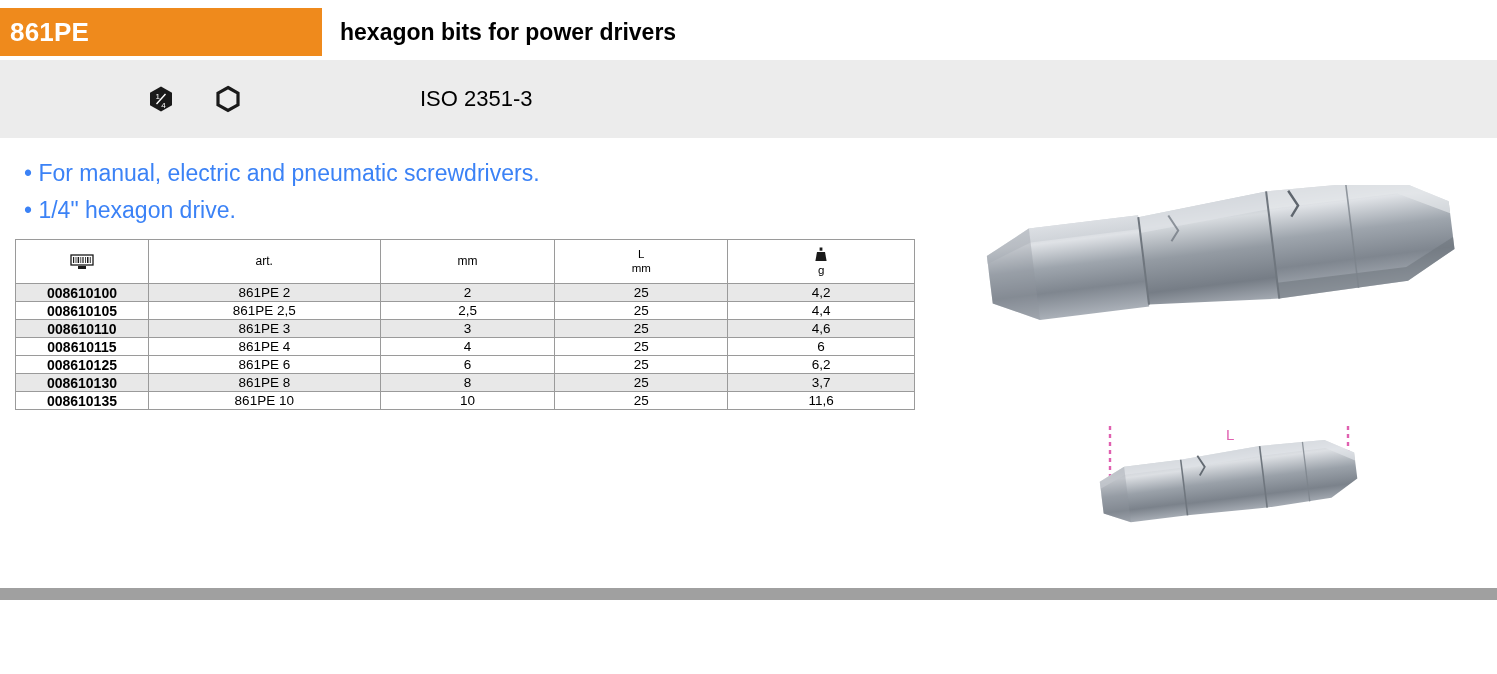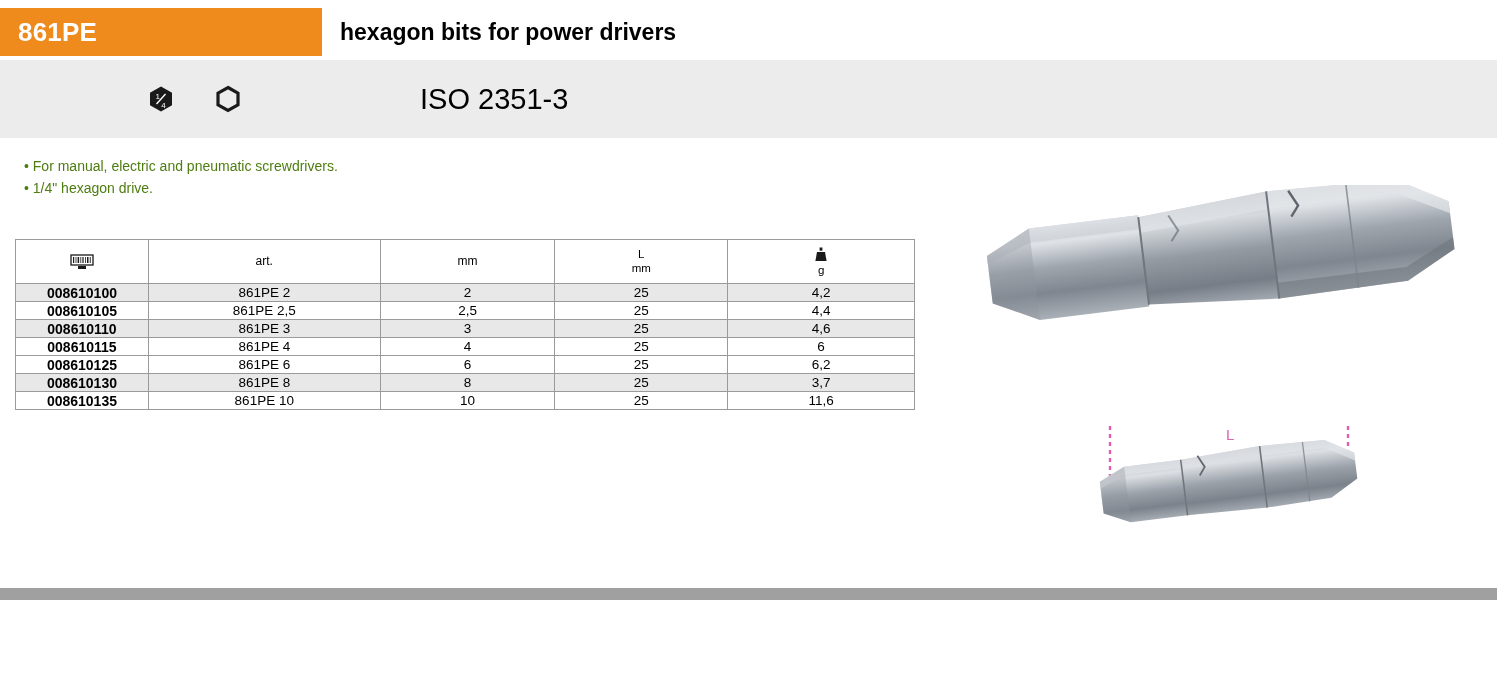--- a/index.html
+++ b/index.html
@@ -22,21 +22,21 @@
     align-items: stretch;
   }
   .code-box {
     width: 322px;
     background: #ef8a1c;
     color: #ffffff;
     font-size: 26px;
     font-weight: bold;
     display: flex;
     align-items: center;
-    padding-left: 18px;
+    padding-left: 10px;
     letter-spacing: .2px;
   }
   .header-title {
     flex: 1;
     background: #ffffff;
     color: #000000;
     font-size: 23px;
     font-weight: bold;
     display: flex;
     align-items: center;
@@ -57,30 +57,30 @@
     width: 26px; height: 28px;
     display: flex; align-items: center; justify-content: center;
   }
   .icon-hex-open {
     margin-left: 40px;
     width: 28px; height: 28px;
     display: flex; align-items: center; justify-content: center;
   }
   .std-name {
     margin-left: 178px;
-    font-size: 29px;
+    font-size: 22px;
     color: #000000;
   }
 
   
   .bullets {
     position: absolute;
     left: 24px; top: 155px;
-    font-size: 14px;
-    color: #4d7c0f;
+    font-size: 23px;
+    color: #3b82f6;
     line-height: 1.6;
   }
   .bullets div { white-space: nowrap; }
 
   
   table.spec {
     position: absolute;
     left: 15px; top: 239px;
     border-collapse: collapse;
     width: 900px;

